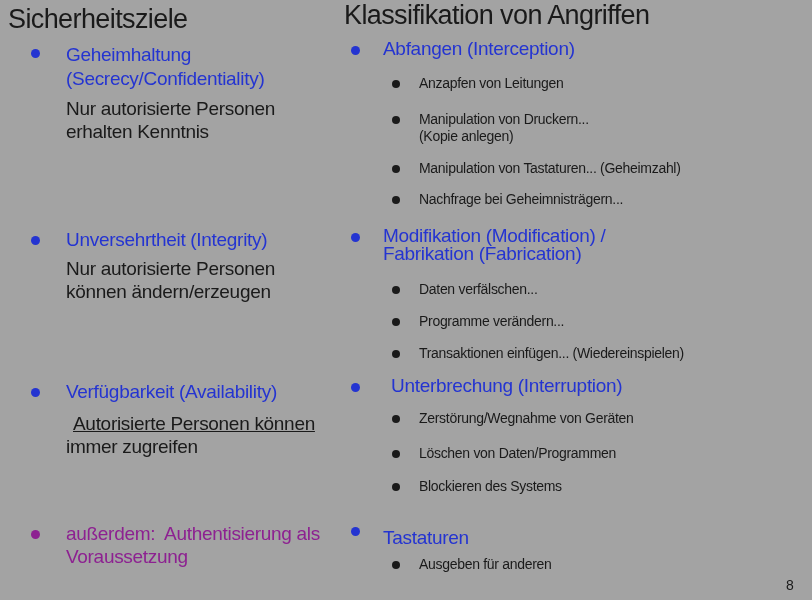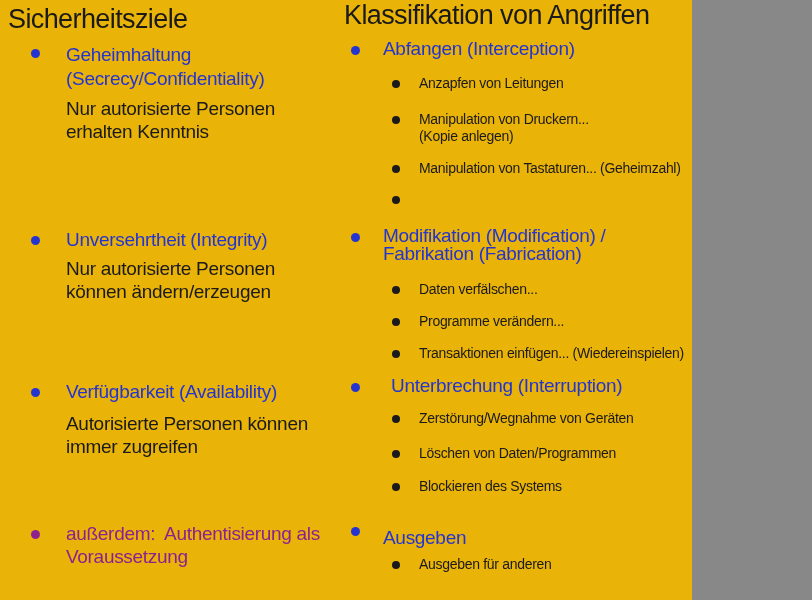--- a/index.html
+++ b/index.html
@@ -1,19 +1,19 @@
 <!DOCTYPE html>
 <html style="--blue: #2434d1; --purple: #8d2191; --black: #1a1a1a;"><head>
 <meta charset="utf-8">
 <style>
   html,body { margin:0; padding:0; background:#888; }
   #slide {
     position:relative;
-    width:692px; height:600px;
-    background:#eab308;
+    width:812px; height:600px;
+    background:#a3a3a3;
     overflow:hidden;
     font-family:"Liberation Sans", sans-serif;
     color:var(--black);
   }
   .abs { position:absolute; white-space:nowrap; }
   .h1  { font-size:27px; line-height:30px; letter-spacing:-0.6px; color:var(--black); }
   .t   { font-size:19px; line-height:22px; letter-spacing:-0.3px; }  
   .rt  { font-size:19px; line-height:20px; letter-spacing:-0.3px; }  
   .rs  { font-size:14px; line-height:20px; letter-spacing:-0.3px; }  
   .blue   { color:var(--blue); }
@@ -39,21 +39,21 @@
   <div class="abs t black" style="left:66px; top:98px;">Nur autorisierte Personen</div>
   <div class="abs t black" style="left:66px; top:121px;">erhalten Kenntnis</div>
 
   <span class="dot bg-blue" style="left:31px; top:236px;"></span>
   <div class="abs t blue" style="left:66px; top:229px;">Unversehrtheit (Integrity)</div>
   <div class="abs t black" style="left:66px; top:258px;">Nur autorisierte Personen</div>
   <div class="abs t black" style="left:66px; top:281px;">können ändern/erzeugen</div>
 
   <span class="dot bg-blue" style="left:31px; top:388px;"></span>
   <div class="abs t blue" style="left:66px; top:381px;">Verfügbarkeit (Availability)</div>
-  <div class="abs t black" style="left:66px; top:413px;">Autorisierte Personen können</div>
+  <div class="abs t black" style="left:73px; top:413px;text-decoration:underline;">Autorisierte Personen können</div>
   <div class="abs t black" style="left:66px; top:436px;">immer zugreifen</div>
 
   <span class="dot bg-purple" style="left:31px; top:530px;"></span>
   <div class="abs t purple" style="left:66px; top:523px;">außerdem:&nbsp; Authentisierung als</div>
   <div class="abs t purple" style="left:66px; top:546px;">Voraussetzung</div>
 
   <div class="abs h1" style="left:344px; top:0px;">Klassifikation von Angriffen</div>
 
   <span class="dot bg-blue" style="left:351px; top:46px;"></span>
   <div class="abs rt blue" style="left:383px; top:39px;">Abfangen (Interception)</div>
@@ -62,20 +62,21 @@
   <div class="abs rs black" style="left:419px; top:73px;">Anzapfen von Leitungen</div>
 
   <span class="sdot bg-black" style="left:392px; top:116px;"></span>
   <div class="abs rs black" style="left:419px; top:109px;">Manipulation von Druckern...</div>
   <div class="abs rs black" style="left:419px; top:126px;">(Kopie anlegen)</div>
 
   <span class="sdot bg-black" style="left:392px; top:165px;"></span>
   <div class="abs rs black" style="left:419px; top:158px;">Manipulation von Tastaturen... (Geheimzahl)</div>
 
   <span class="sdot bg-black" style="left:392px; top:196px;"></span>
+  <div class="abs rs black" style="left:419px; top:189px;">Nachfrage bei Geheimnisträgern...</div>
 
   <span class="dot bg-blue" style="left:351px; top:233px;"></span>
   <div class="abs rt blue" style="left:383px; top:226px;">Modifikation (Modification) /</div>
   <div class="abs rt blue" style="left:383px; top:244px;">Fabrikation (Fabrication)</div>
 
   <span class="sdot bg-black" style="left:392px; top:286px;"></span>
   <div class="abs rs black" style="left:419px; top:279px;">Daten verfälschen...</div>
 
   <span class="sdot bg-black" style="left:392px; top:318px;"></span>
   <div class="abs rs black" style="left:419px; top:311px;">Programme verändern...</div>
@@ -89,20 +90,20 @@
   <span class="sdot bg-black" style="left:392px; top:415px;"></span>
   <div class="abs rs black" style="left:419px; top:408px;">Zerstörung/Wegnahme von Geräten</div>
 
   <span class="sdot bg-black" style="left:392px; top:450px;"></span>
   <div class="abs rs black" style="left:419px; top:443px;">Löschen von Daten/Programmen</div>
 
   <span class="sdot bg-black" style="left:392px; top:483px;"></span>
   <div class="abs rs black" style="left:419px; top:476px;">Blockieren des Systems</div>
 
   <span class="dot bg-blue" style="left:351px; top:527px;"></span>
-  <div class="abs rt blue" style="left:383px; top:528px;">Ausgeben</div>
+  <div class="abs rt blue" style="left:383px; top:528px;">Tastaturen</div>
 
   <span class="sdot bg-black" style="left:392px; top:561px;"></span>
   <div class="abs rs black" style="left:419px; top:554px;">Ausgeben für anderen</div>
 
   <div class="abs pageno" style="left:786px; top:577px;">8</div>
 
 </div>
 
 </body></html>

